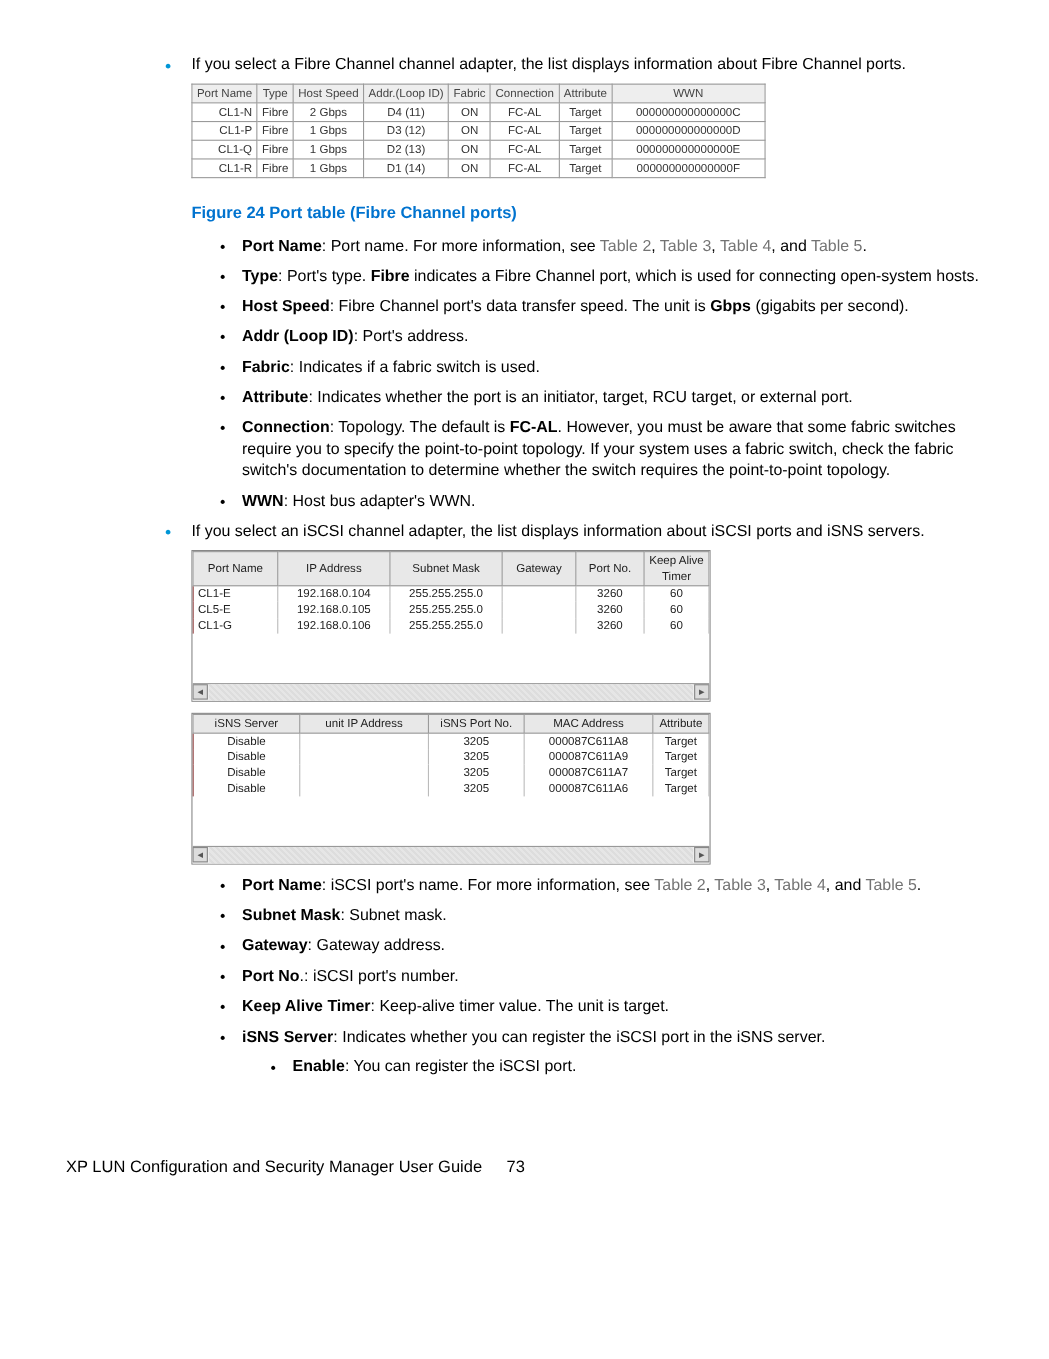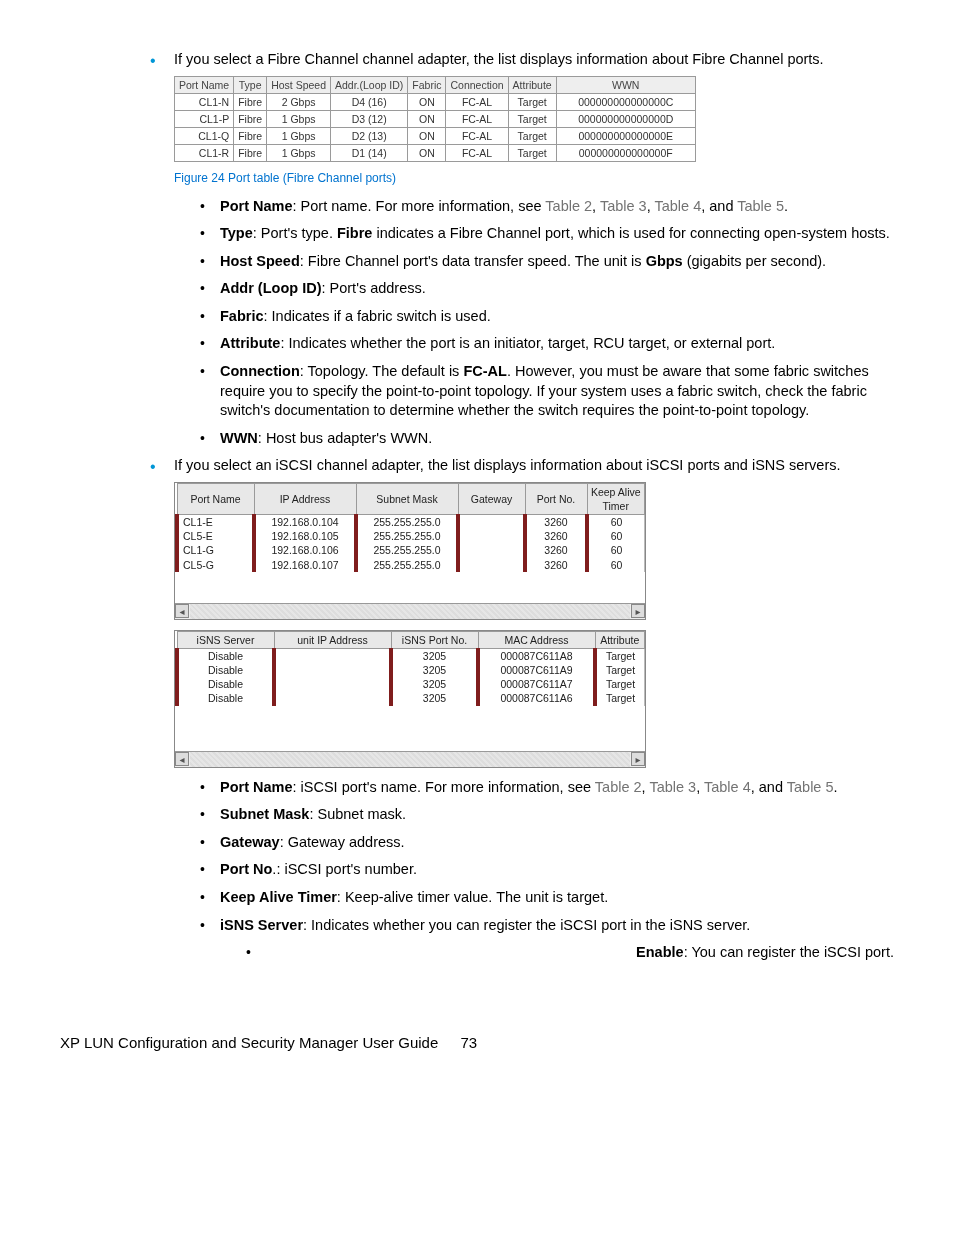--- a/index.html
+++ b/index.html
@@ -16,25 +16,25 @@
   ul.outer > li { position: relative; padding-left: 24px; margin-bottom: 6px; }
   ul.outer > li::before {
     content: "•"; color: #0096d6; position: absolute; left: 0; top: 0; font-size: 16px;
   }
   ul.inner { list-style: none; padding-left: 26px; margin: 8px 0 0 0; }
   ul.inner > li { position: relative; padding-left: 20px; margin-bottom: 8px; }
   ul.inner > li::before {
     content: "•"; color: #000; position: absolute; left: 0; top: 0; font-size: 14px;
   }
   ul.inner2 { list-style: none; padding-left: 26px; margin: 8px 0 0 0; }
-  ul.inner2 > li { position: relative; padding-left: 20px; margin-bottom: 8px; text-align: right; }
+  ul.inner2 > li { position: relative; padding-left: 20px; margin-bottom: 8px; }
   ul.inner2 > li::before {
     content: "•"; color: #000; position: absolute; left: 0; top: 0; font-size: 14px;
   }
-  .figcap { color: #0073cf; font-weight: normal; margin: 8px 0 10px 0; font-size: 12px; }
+  .figcap { color: #0073cf; font-weight: bold; margin: 22px 0 10px 0; font-size: 15px; }
   a.link { color: #737373; text-decoration: none; }
   b { font-weight: bold; }
   .footer { margin-top: 70px; font-size: 15px; padding-right: 30px;}
   .pgnum { margin-left: 18px; }
   
   .tblwrap { margin: 6px 0 4px 0; }
   table.uit {
     border-collapse: collapse;
     font-size: 10.5px;
     font-family: Tahoma, Arial, sans-serif;
@@ -57,21 +57,21 @@
   .scrollbox .area { height: 120px; overflow: hidden; }
   table.uit2 {
     border-collapse: collapse; width: 100%;
     font-size: 10.5px; color:#222;
   }
   table.uit2 th {
     border: 1px solid #9a9a9a; background: #e8e8e8;
     font-weight: normal; padding: 1px 3px; text-align: center;
   }
   table.uit2 td {
-    border-left: 4px solid #7f1d1d; border-right: 1px solid #bbb;
+    border-left: 1px solid #7f1d1d; border-right: 1px solid #bbb;
     padding: 0 4px; text-align: center; height: 14px;
   }
   table.uit2 td.l { text-align: left; }
   .hscroll {
     height: 15px; border-top: 1px solid #999;
     display: flex; justify-content: space-between; align-items: center;
     background: #eee; font-size: 10px; color:#555;
     position: relative;
   }
   .hscroll .track {
@@ -100,21 +100,21 @@
           <th>Addr.(Loop ID)</th>
           <th>Fabric</th>
           <th>Connection</th>
           <th>Attribute</th>
           <th style="min-width:130px">WWN</th>
         </tr>
         <tr>
               <td class="l">CL1-N</td>
               <td>Fibre</td>
               <td>2 Gbps</td>
-              <td>D4 (16)</td>
+              <td>D4 (11)</td>
               <td>ON</td>
               <td>FC-AL</td>
               <td>Target</td>
               <td>000000000000000C</td>
             </tr>
         <tr>
               <td class="l">CL1-P</td>
               <td>Fibre</td>
               <td>1 Gbps</td>
               <td>D3 (12)</td>
@@ -209,28 +209,20 @@
                 <td>60</td>
               </tr>
           <tr>
                 <td class="l">CL1-G</td>
                 <td>192.168.0.106</td>
                 <td>255.255.255.0</td>
                 <td></td>
                 <td>3260</td>
                 <td>60</td>
               </tr>
-          <tr>
-                <td class="l">CL5-G</td>
-                <td>192.168.0.107</td>
-                <td>255.255.255.0</td>
-                <td></td>
-                <td>3260</td>
-                <td>60</td>
-              </tr>
         </tbody>
           </table>
       </div>
       <div class="hscroll">
         <div class="track"></div>
         <div class="btn">◂</div>
         <div class="btn">▸</div>
       </div>
     </div>
 

